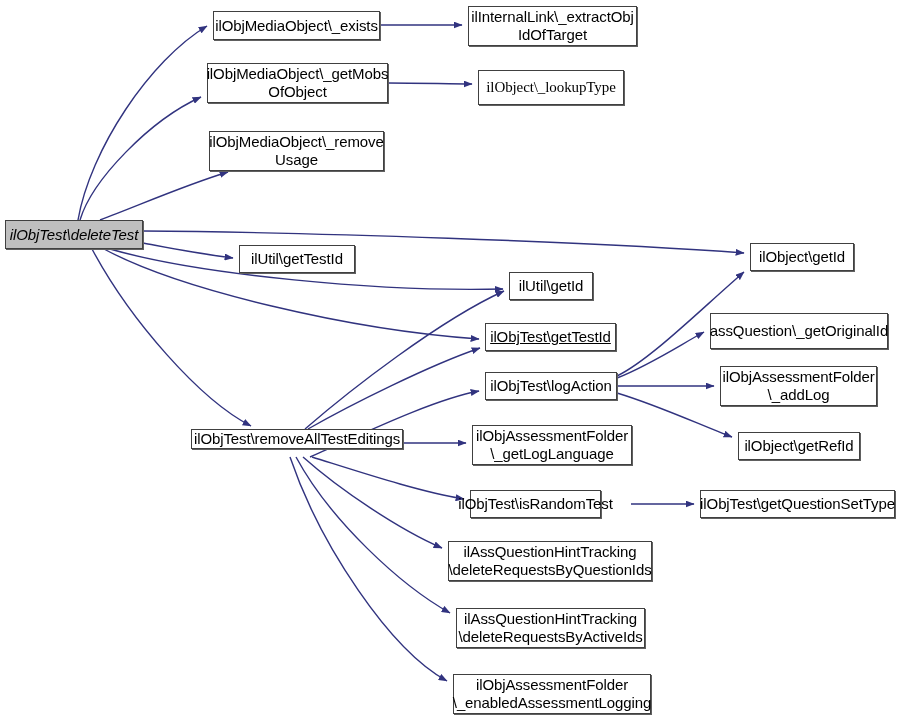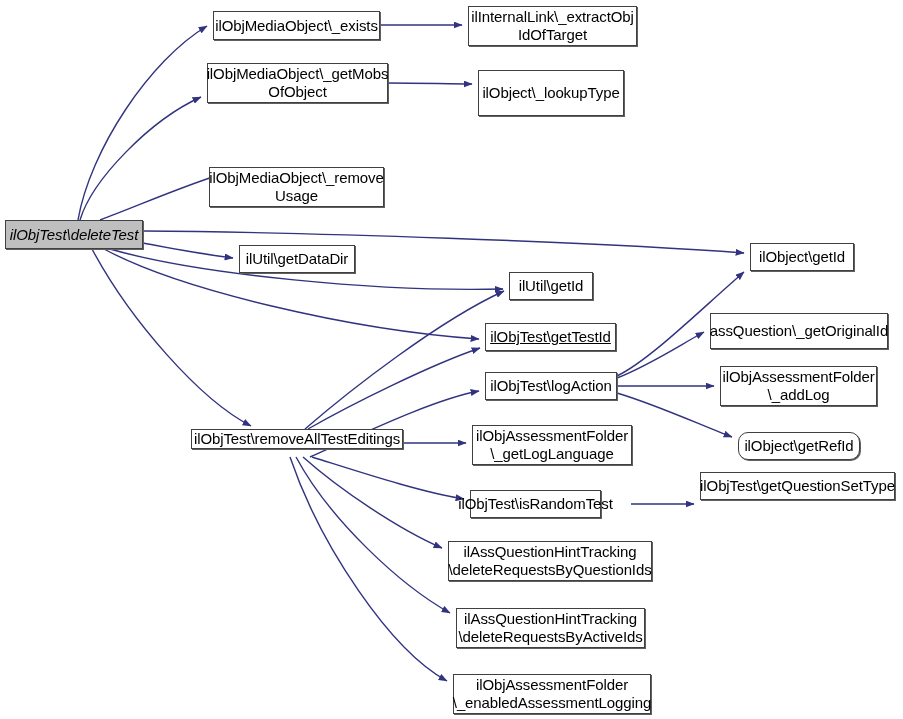--- a/index.html
+++ b/index.html
@@ -48,39 +48,39 @@
         <path d="M 631 504 C 655 504 675 504 694 504" fill="none" stroke="#31337f" stroke-width="1.4" marker-end="url(#arrow)"></path>
         <path d="M 380 25 C 410 25 440 25 462 25" fill="none" stroke="#31337f" stroke-width="1.4" marker-end="url(#arrow)"></path>
         <path d="M 388 83 C 420 83 450 84 472 84" fill="none" stroke="#31337f" stroke-width="1.4" marker-end="url(#arrow)"></path>
       </g>
   </svg>
   <div id="node-layer">
       <div class="node thick root" style="left: 5px; top: 220px; width: 138px; height: 29px;">ilObjTest\deleteTest</div>
       <div class="node thick" style="left: 213px; top: 11px; width: 167px; height: 29px;">ilObjMediaObject\_exists</div>
       <div class="node thick" style="left: 207px; top: 63px; width: 181px; height: 40px;">ilObjMediaObject\_getMobs
 OfObject</div>
-      <div class="node thick" style="left: 209px; top: 131px; width: 175px; height: 40px; margin-top: 36px;">ilObjMediaObject\_remove
+      <div class="node thick" style="left: 209px; top: 131px; width: 175px; height: 40px;">ilObjMediaObject\_remove
 Usage</div>
       <div class="node thick" style="left: 468px; top: 6px; width: 169px; height: 40px;">ilInternalLink\_extractObj
 IdOfTarget</div>
-      <div class="node thick" style="left: 478px; top: 70px; width: 146px; height: 46px;">ilObject\_lookupType</div>
-      <div class="node thick" style="left: 239px; top: 245px; width: 116px; height: 28px;">ilUtil\getDataDir</div>
+      <div class="node thick" style="left: 478px; top: 70px; width: 146px; height: 35px; font-family: Liberation Serif, serif;">ilObject\_lookupType</div>
+      <div class="node thick" style="left: 239px; top: 245px; width: 116px; height: 28px;">ilUtil\getTestId</div>
       <div class="node thick" style="left: 750px; top: 243px; width: 104px; height: 28px;">ilObject\getId</div>
       <div class="node thick" style="left: 509px; top: 272px; width: 84px; height: 28px;">ilUtil\getId</div>
       <div class="node thick" style="left: 710px; top: 313px; width: 178px; height: 36px;">assQuestion\_getOriginalId</div>
       <div class="node thick" style="left: 485px; top: 323px; width: 131px; height: 28px; text-decoration: underline;">ilObjTest\getTestId</div>
       <div class="node thick" style="left: 720px; top: 366px; width: 157px; height: 40px;">ilObjAssessmentFolder
 \_addLog</div>
       <div class="node thick" style="left: 485px; top: 372px; width: 132px; height: 28px;">ilObjTest\logAction</div>
       <div class="node thick" style="left: 191px; top: 429px; width: 212px; height: 20px;">ilObjTest\removeAllTestEditings</div>
       <div class="node thick" style="left: 472px; top: 425px; width: 160px; height: 40px;">ilObjAssessmentFolder
 \_getLogLanguage</div>
-      <div class="node thick" style="left: 738px; top: 432px; width: 122px; height: 28px; border-radius: 10px;">ilObject\getRefId</div>
+      <div class="node thick" style="left: 738px; top: 432px; width: 122px; height: 28px;">ilObject\getRefId</div>
       <div class="node thick" style="left: 470px; top: 490px; width: 131px; height: 28px; text-align: center;">ilObjTest\isRandomTest</div>
-      <div class="node thick" style="left: 700px; top: 472px; width: 195px; height: 28px;">ilObjTest\getQuestionSetType</div>
+      <div class="node thick" style="left: 700px; top: 490px; width: 195px; height: 28px;">ilObjTest\getQuestionSetType</div>
       <div class="node thick" style="left: 448px; top: 541px; width: 204px; height: 40px;">ilAssQuestionHintTracking
 \deleteRequestsByQuestionIds</div>
       <div class="node thick" style="left: 456px; top: 608px; width: 189px; height: 40px;">ilAssQuestionHintTracking
 \deleteRequestsByActiveIds</div>
       <div class="node thick" style="left: 453px; top: 674px; width: 198px; height: 40px;">ilObjAssessmentFolder
 \_enabledAssessmentLogging</div>
     </div>
 </div>
 
 </body></html>

